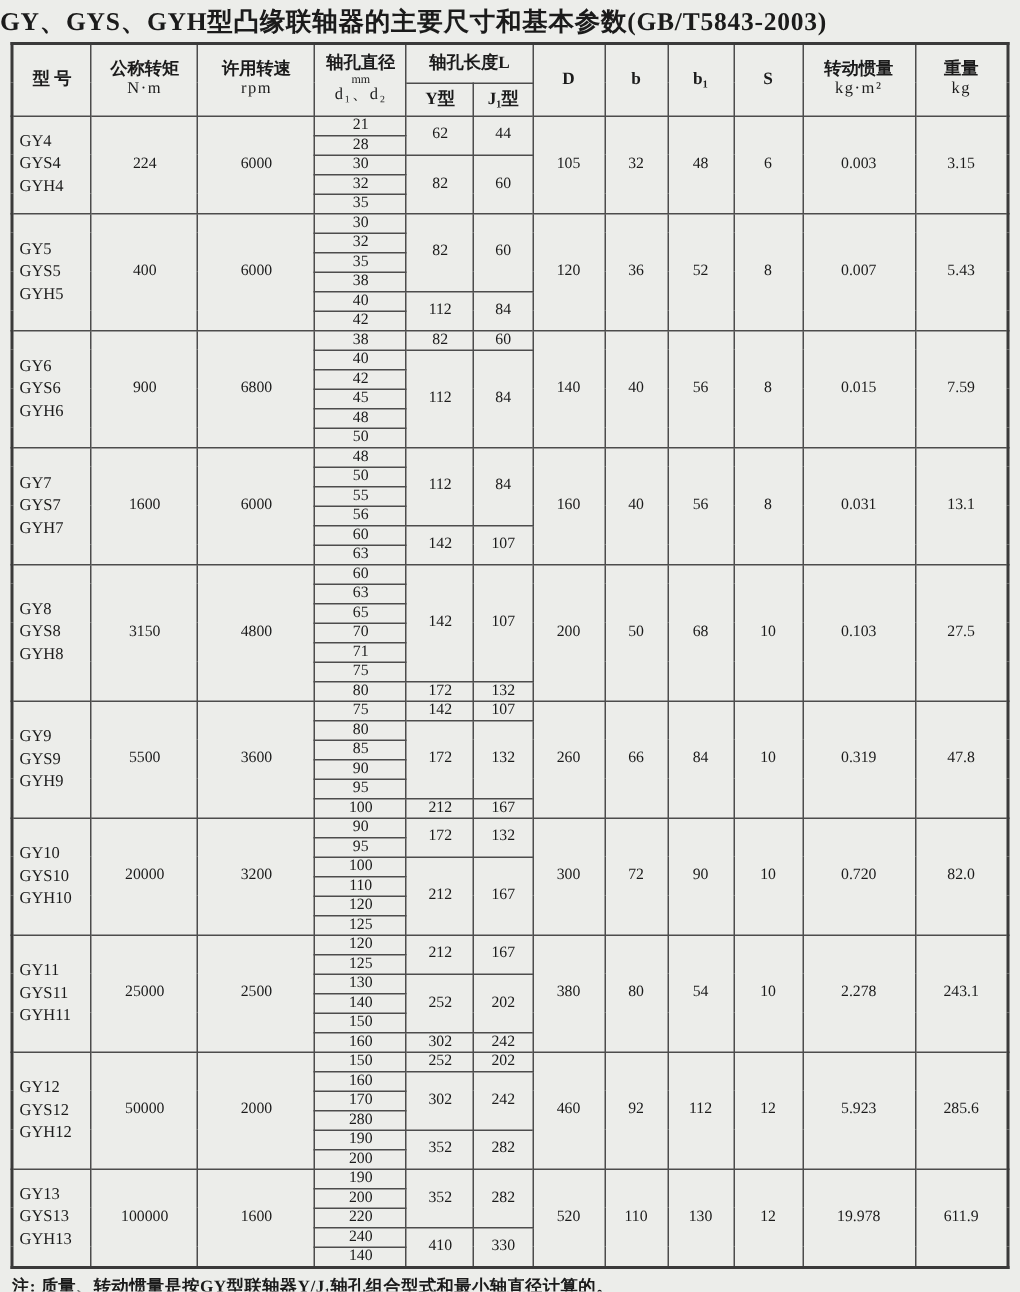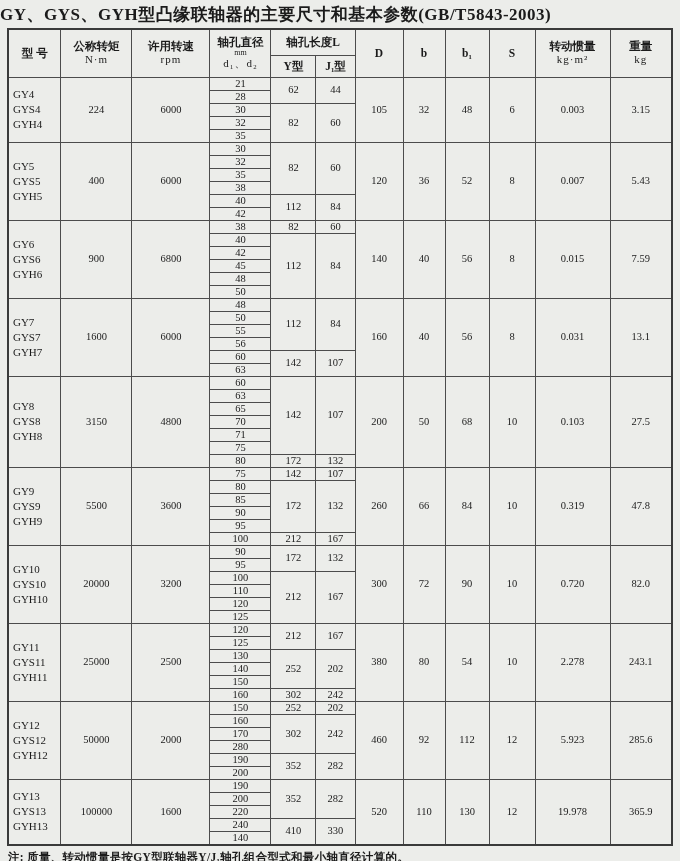--- a/index.html
+++ b/index.html
@@ -457,21 +457,21 @@
         <td class="num" rowspan="5">100000</td>
         <td class="num" rowspan="5">1600</td>
         <td class="num">190</td>
         <td class="num" rowspan="3">352</td>
         <td class="num" rowspan="3">282</td>
         <td class="num" rowspan="5">520</td>
         <td class="num" rowspan="5">110</td>
         <td class="num" rowspan="5">130</td>
         <td class="num" rowspan="5">12</td>
         <td class="num" rowspan="5">19.978</td>
-        <td class="num" rowspan="5">365.9</td>
+        <td class="num" rowspan="5">611.9</td>
       </tr>
       <tr>
         <td class="num">200</td>
       </tr>
       <tr>
         <td class="num">220</td>
       </tr>
       <tr>
         <td class="num">240</td>
         <td class="num" rowspan="2">410</td>

